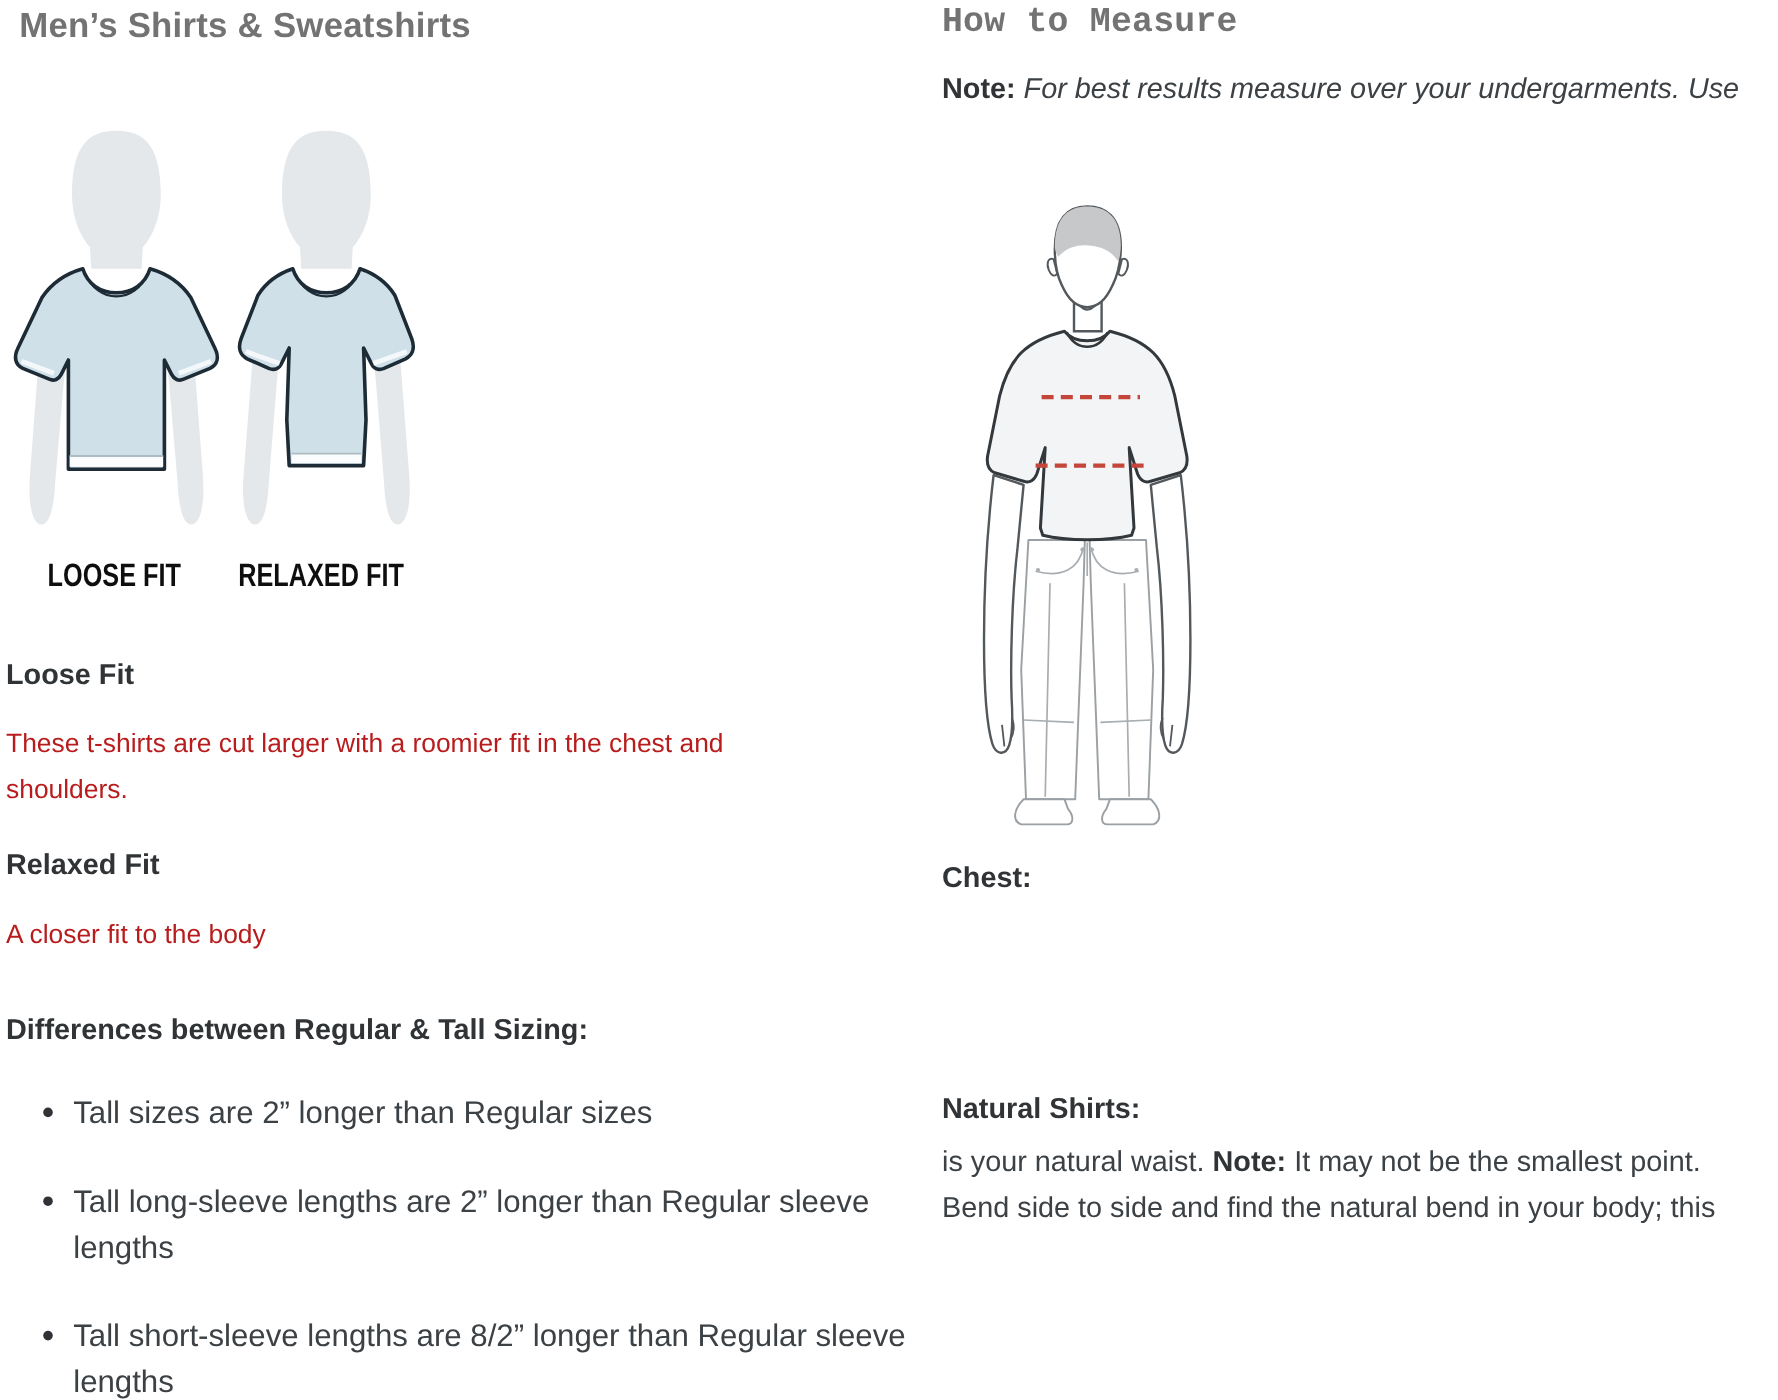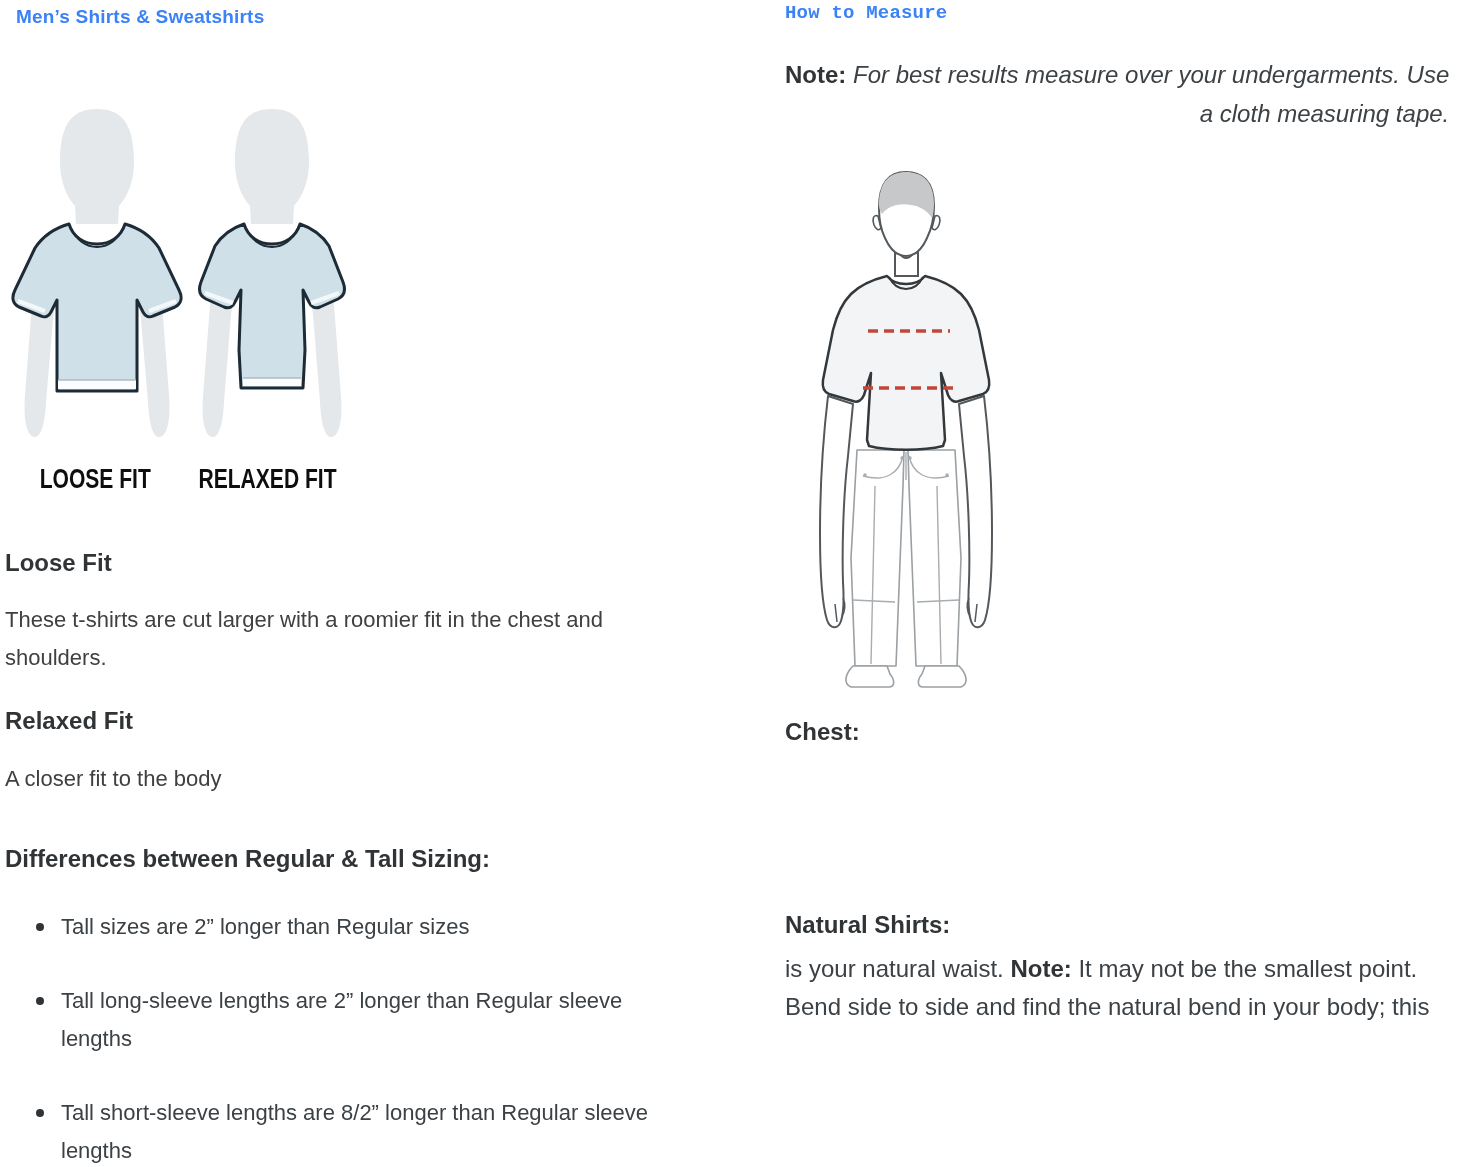--- a/index.html
+++ b/index.html
@@ -1,35 +1,35 @@
 <!DOCTYPE html>
 <html><head>
 <meta charset="utf-8">
 <style>
   html,body { margin:0; padding:0; background:#ffffff; }
   .page {
     position:relative; width:1482px; height:1167px; background:#ffffff;
     font-family:"Liberation Sans", sans-serif; color:#3c4145; overflow:hidden;
   }
   .abs { position:absolute; }
-  .h1 { font-size:19px; font-weight:700; color:#3b82f6; letter-spacing:.2px; white-space:nowrap; }
+  .h1 { font-size:29px; font-weight:700; color:#737373; letter-spacing:.2px; white-space:nowrap; }
   .h2 { font-size:24px; font-weight:700; color:#303436; white-space:nowrap; }
-  .body-text { font-size:22px; line-height:38px; color:#404040; }
+  .body-text { font-size:22px; line-height:38px; color:#b91c1c; }
   .body-text-lg { font-size:24px; line-height:38px; color:#3c4145; }
   .line { display:block; white-space:nowrap; }
   .note-line { display:block; white-space:nowrap; font-style:italic;text-align:right; }
   .note-label { font-style:normal; font-weight:700; color:#303436; }
   .inline-bold { font-weight:700; color:#303436; }
   .fit-label-wrap { position:absolute; width:180px; text-align:center; }
   .fit-label {
     display:inline-block; font-size:27px; font-weight:800; color:#0e0e0e;
     transform:scaleX(.78); transform-origin:center; letter-spacing:0; white-space:nowrap;
   }
   ul.bullets { list-style:none; margin:0; padding:0; width:690px; }
-  ul.bullets li { position:relative; padding-left:34px; margin-bottom:36px; font-size:22px; line-height:38px; }
+  ul.bullets li { position:relative; padding-left:34px; margin-bottom:36px; font-size:26px; line-height:38px; }
   ul.bullets li::before {
     content:""; position:absolute; left:9px; top:15px; width:8px; height:8px;
     border-radius:50%; background:#2f3337;
   }
   svg { display:block; }
 </style>
 </head>
 <body>
 
 <div class="page">
@@ -102,21 +102,20 @@
     <li>
       <span class="line">Tall short-sleeve lengths are 8/2” longer than Regular sleeve</span>
       <span class="line">lengths</span>
     </li>
   </ul>
 
   <div class="abs h1" style="left:785px; top:2px;font-family:Liberation Mono, monospace;">How to Measure</div>
 
   <div class="abs body-text-lg" style="left:785px; top:55px; line-height:39px;">
     <span class="note-line"><span class="note-label">Note:</span> <span>For best results measure over your undergarments. Use</span></span>
-    <span class="note-line">a cloth measuring tape.</span>
   </div>
 
   <div class="abs" style="left:815px; top:168px;">
     <svg width="180" height="530" viewBox="0 0 180 530">
 
       <g fill="#ffffff" stroke="#53585c" stroke-width="2" stroke-linejoin="round">
         <path d="M13,228 C8,270 5,320 5,365 C5,405 7,436 12,452 C15,461 23,462 26,453 C29,444 29,430 28,414 C27,385 28,330 33,288 L38,236 Z"></path>
         <path d="M169,228 C174,270 177,320 177,365 C177,405 175,436 170,452 C167,461 159,462 156,453 C153,444 153,430 154,414 C155,385 154,330 149,288 L144,236 Z"></path>
       </g>
 

